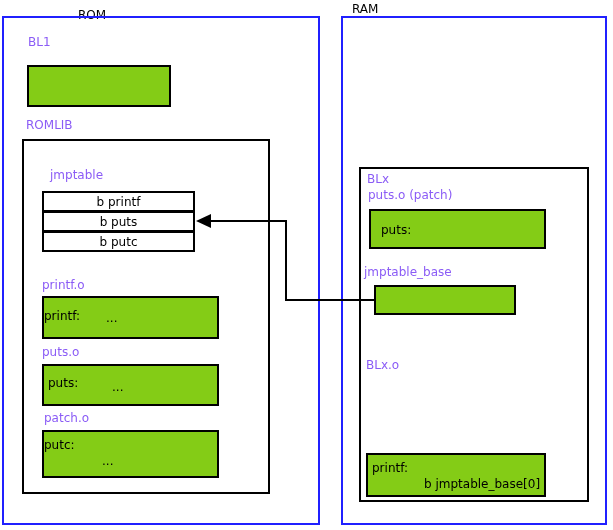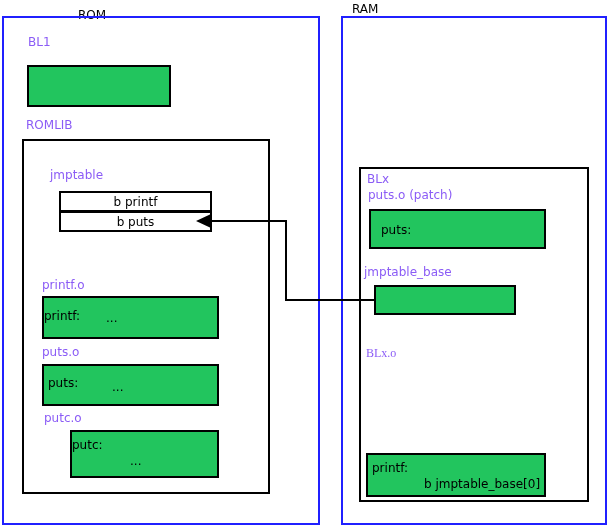--- a/index.html
+++ b/index.html
@@ -37,42 +37,41 @@
   .group-label {
     position: absolute;
     font-size: 12px;
     color: #8b5cf6;
     white-space: nowrap;
   }
   .code-box {
     position: absolute;
     box-sizing: border-box;
     border: 2px solid #000000;
-    background: #22c55e;
+    background: #84cc16;
     font-size: 12px;
     color: #000000;
     overflow: hidden;
   }
   .code-line {
     position: absolute;
     font-size: 12px;
     color: #000000;
     white-space: pre;
   }
   .jmp-row {
     position: absolute;
     box-sizing: border-box;
     border: 2px solid #000000;
     background: #ffffff;
     font-size: 12px;
     color: #000000;
     text-align: center;
     line-height: 18px;
     white-space: nowrap;
-    margin-left: 17px;
   }
   .conn {
     position: absolute;
     background: #000000;
   }
   .conn-h { height: 2px; }
   .conn-v { width: 2px; }
   svg.arrowhead {
     position: absolute;
     overflow: visible;
@@ -88,54 +87,55 @@
 
   <div class="group-label" style="left:28px; top:35px;">BL1</div>
   <div class="code-box" style="left:27px; top:65px; width:144px; height:42px;"></div>
 
   <div class="group-label" style="left:26px; top:118px;">ROMLIB</div>
   <div class="group-box" style="left:22px; top:139px; width:248px; height:355px;"></div>
 
   <div class="group-label" style="left:50px; top:168px;">jmptable</div>
   <div class="jmp-row" style="left:42px; top:191px; width:153px; height:21px;">b printf</div>
   <div class="jmp-row" style="left:42px; top:211px; width:153px; height:21px;">b puts</div>
+  <div class="jmp-row" style="left:42px; top:231px; width:153px; height:21px;">b putc</div>
 
   <div class="group-label" style="left:42px; top:278px;">printf.o</div>
   <div class="code-box" style="left:42px; top:296px; width:177px; height:43px;">
     <div class="code-line" style="left:0px; top:11px;">printf:</div>
     <div class="code-line" style="left:62px; top:13px;">...</div>
   </div>
 
   <div class="group-label" style="left:42px; top:345px;">puts.o</div>
   <div class="code-box" style="left:42px; top:364px; width:177px; height:42px;">
     <div class="code-line" style="left:4px; top:10px;">puts:</div>
     <div class="code-line" style="left:68px; top:14px;">...</div>
   </div>
 
-  <div class="group-label" style="left:44px; top:411px;">putc.o</div>
-  <div class="code-box" style="left:42px; top:430px; width:149px; height:48px;margin-left:28px;">
+  <div class="group-label" style="left:44px; top:411px;">patch.o</div>
+  <div class="code-box" style="left:42px; top:430px; width:177px; height:48px;">
     <div class="code-line" style="left:0px; top:6px;">putc:</div>
     <div class="code-line" style="left:58px; top:22px;">...</div>
   </div>
 
   <div class="region-label" style="left:352px; top:2px;">RAM</div>
   <div class="region" style="left:341px; top:16px; width:266px; height:509px;"></div>
 
   <div class="group-box" style="left:359px; top:167px; width:230px; height:335px;"></div>
   <div class="group-label" style="left:367px; top:172px;">BLx</div>
 
   <div class="group-label" style="left:368px; top:188px;text-align:center;">puts.o (patch)</div>
   <div class="code-box" style="left:369px; top:209px; width:177px; height:40px;">
     <div class="code-line" style="left:10px; top:12px;">puts:</div>
   </div>
 
   <div class="group-label" style="left:364px; top:265px;">jmptable_base</div>
   <div class="code-box" style="left:374px; top:285px; width:142px; height:30px;"></div>
 
-  <div class="group-label" style="left:366px; top:346px;font-family:Liberation Serif, serif;">BLx.o</div>
+  <div class="group-label" style="left:366px; top:358px;">BLx.o</div>
 
   <div class="code-box" style="left:366px; top:453px; width:180px; height:44px;">
     <div class="code-line" style="left:4px; top:6px;">printf:</div>
     <div class="code-line" style="left:56px; top:22px;">b jmptable_base[0]</div>
   </div>
 
   <div class="conn conn-h" style="left:285px; top:299px; width:89px;"></div>
 
   <div class="conn conn-v" style="left:285px; top:220px; height:81px;"></div>
 

